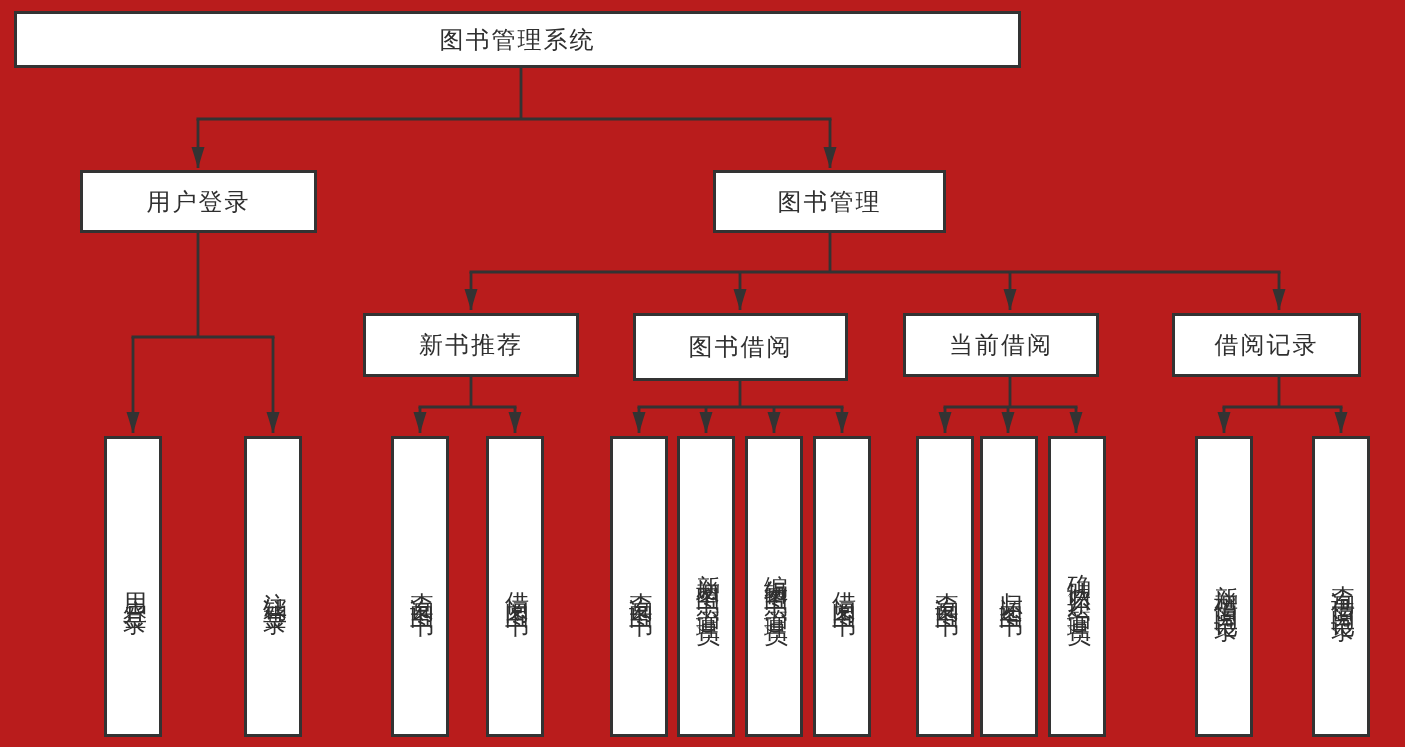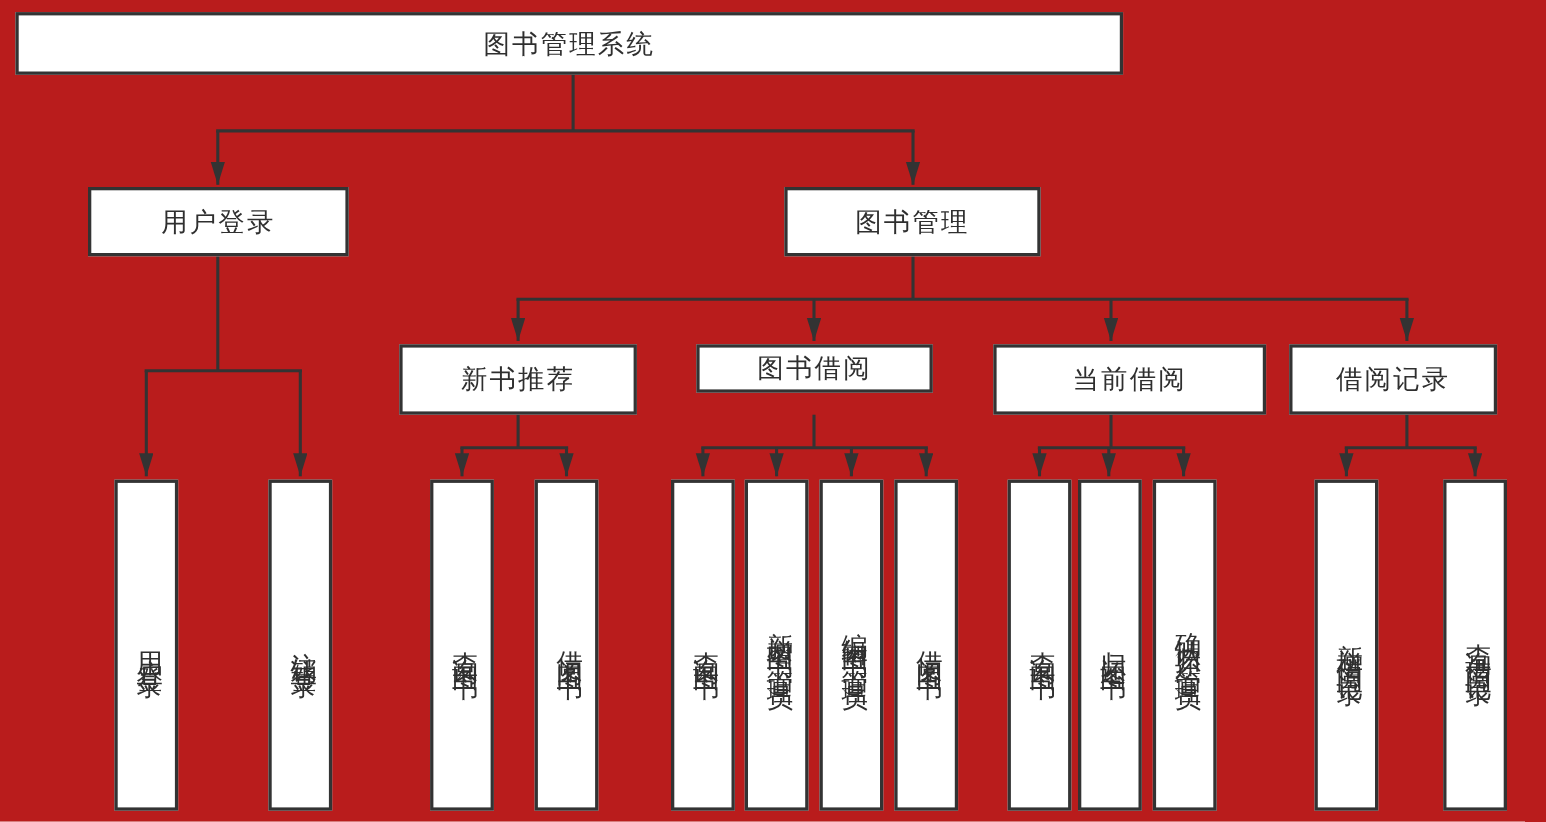--- a/index.html
+++ b/index.html
@@ -108,24 +108,24 @@
   <div class="node" style="left:80px; top:170px; width:237px; height:63px;">
     <span>用户登录</span>
   </div>
   <div class="node" style="left:363px; top:313px; width:216px; height:64px;">
     <span>新书推荐</span>
   </div>
 
   <div class="node" style="left:713px; top:170px; width:233px; height:63px;">
     <span>图书管理</span>
   </div>
-  <div class="node" style="left:633px; top:313px; width:215px; height:44px;">
+  <div class="node" style="left:633px; top:313px; width:215px; height:68px;">
     <span>图书借阅</span>
   </div>
-  <div class="node" style="left:903px; top:313px; width:248px; height:64px;">
+  <div class="node" style="left:903px; top:313px; width:196px; height:64px;">
     <span>当前借阅</span>
   </div>
   <div class="node" style="left:1172px; top:313px; width:189px; height:64px;">
     <span>借阅记录</span>
   </div>
 
   <div class="node leaf" style="left:104px; top:436px; width:58px; height:301px;">
     <span class="v-label">用户登录</span>
   </div>
   <div class="node leaf" style="left:244px; top:436px; width:58px; height:301px;">

